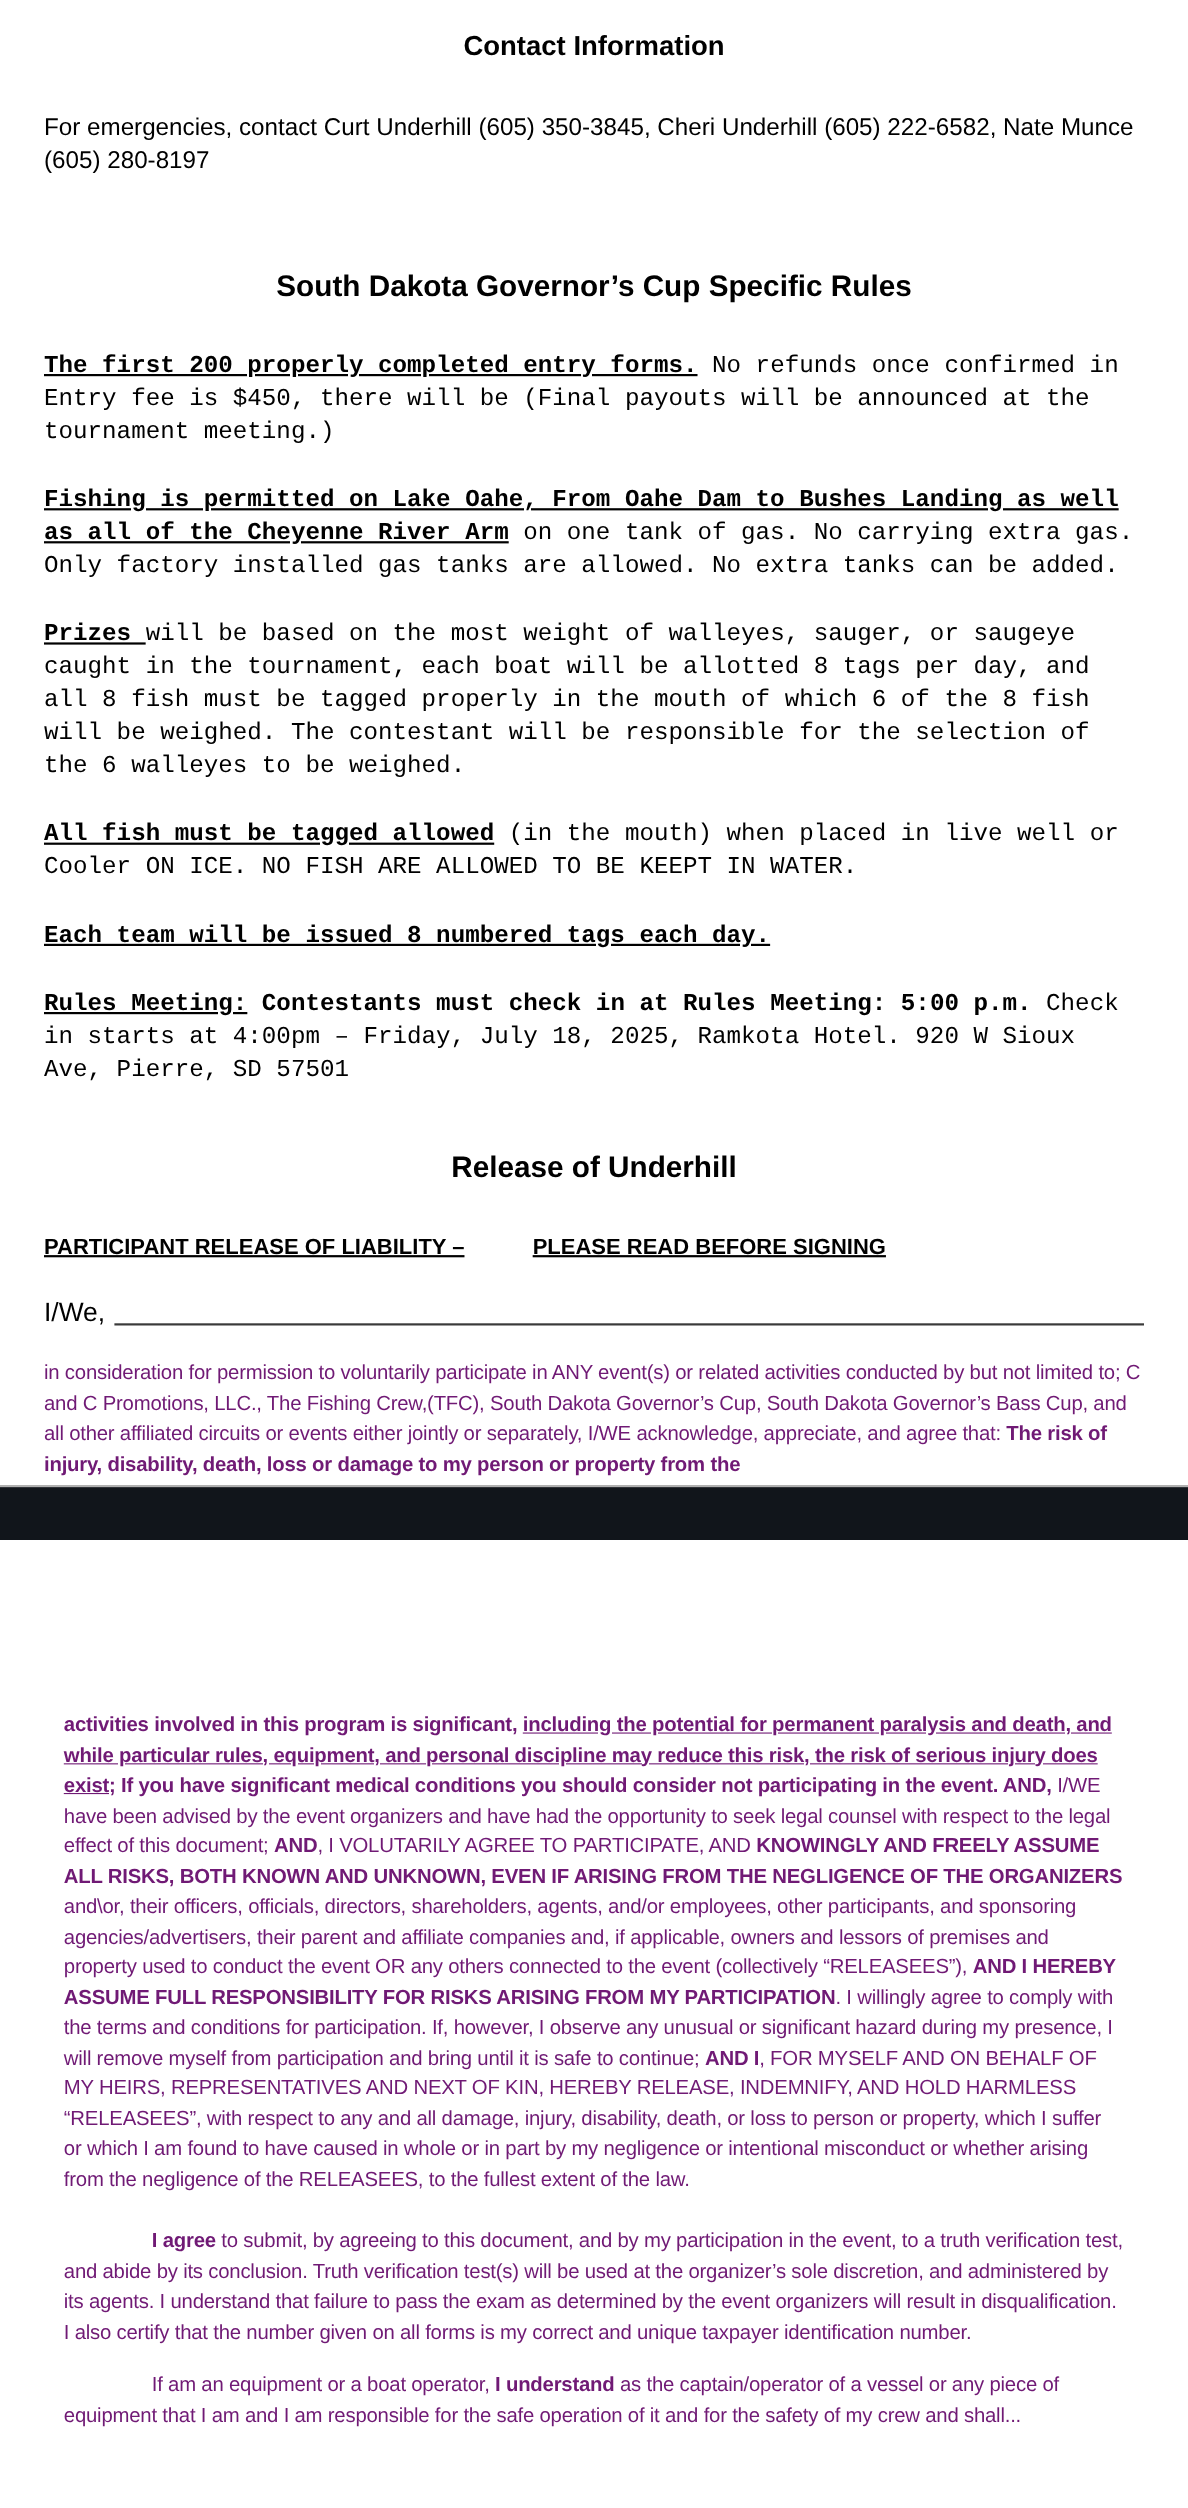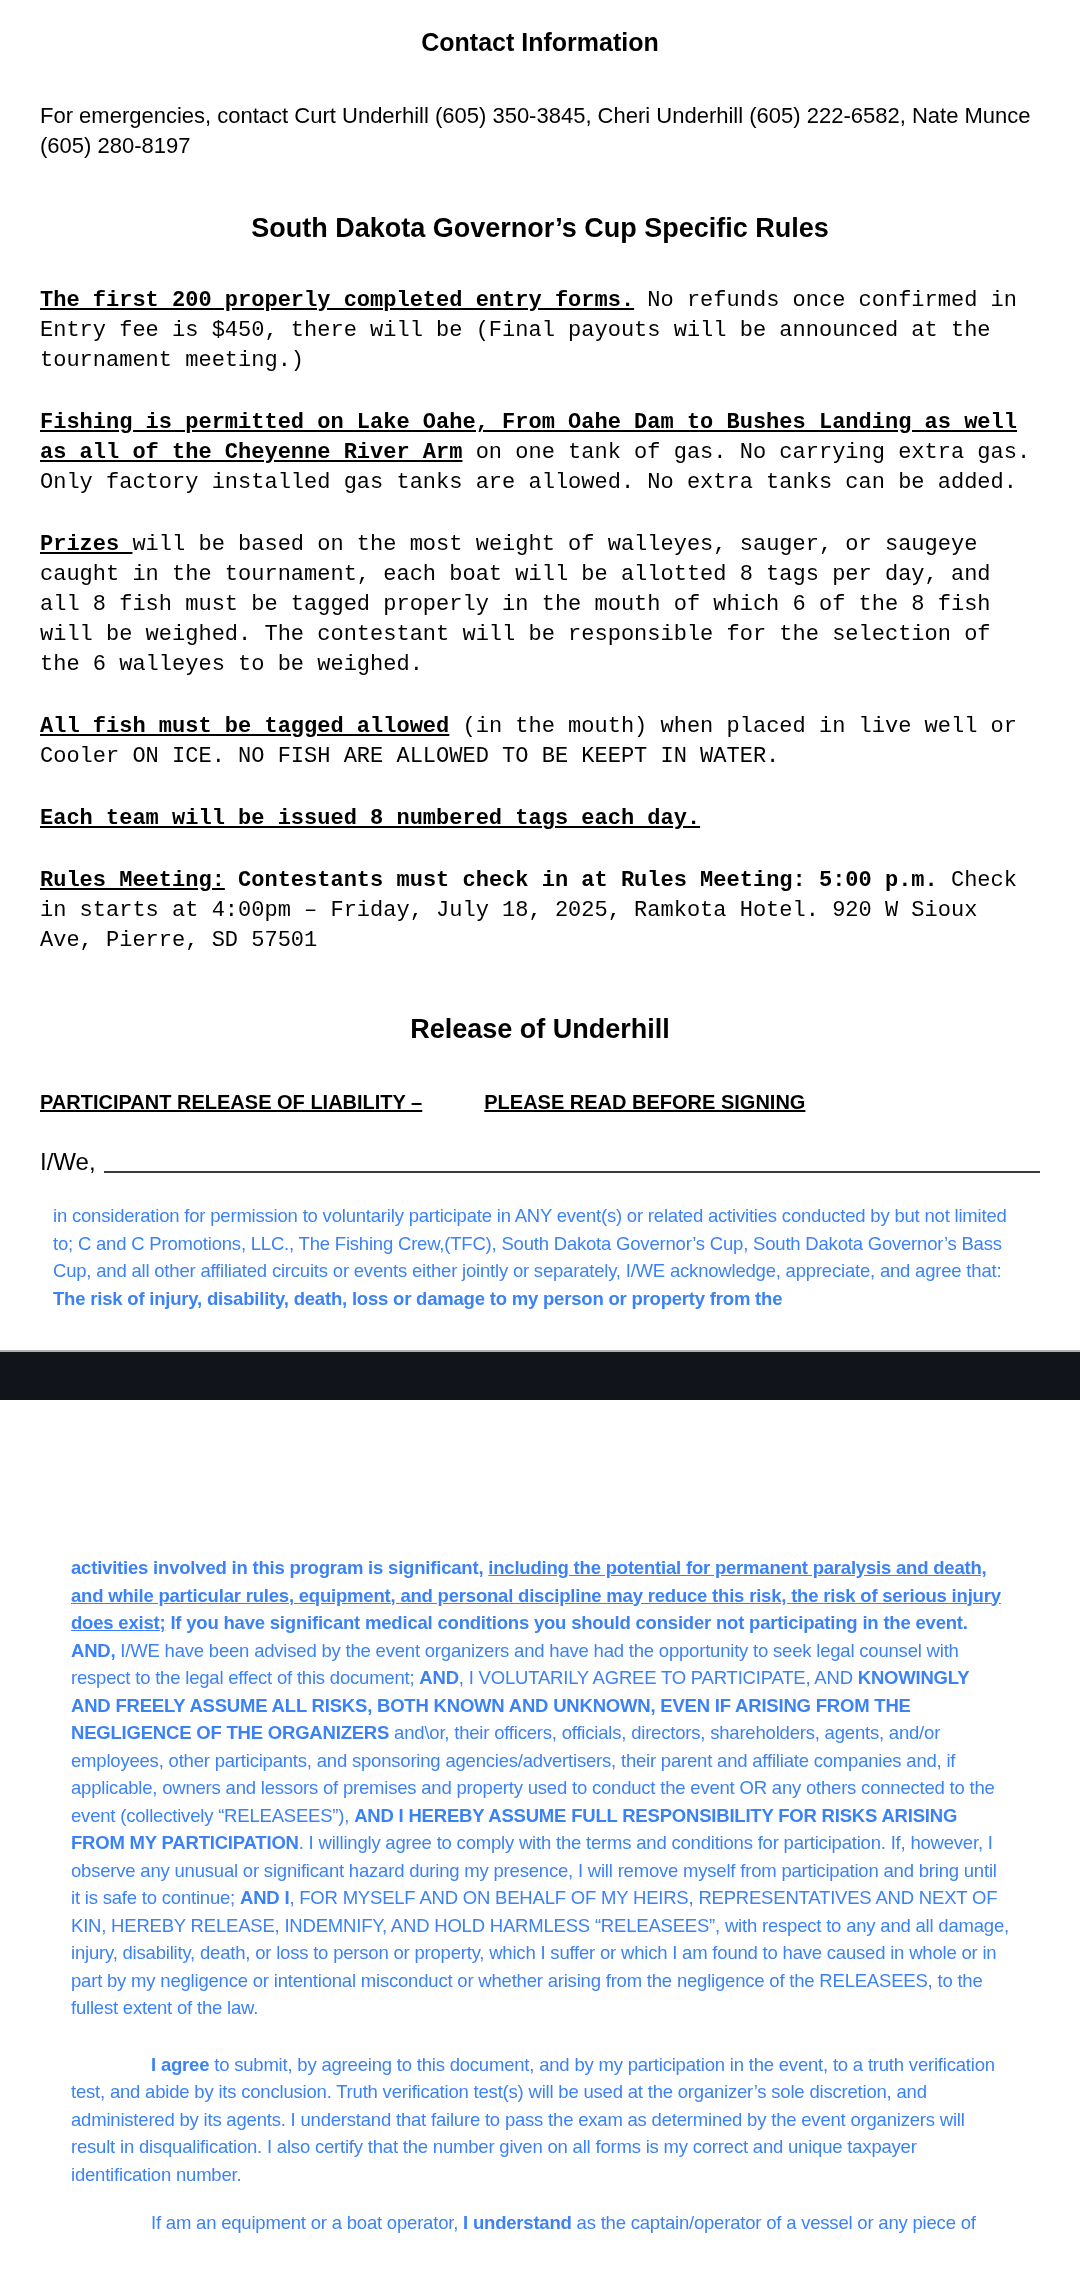--- a/index.html
+++ b/index.html
@@ -3,32 +3,32 @@
 <meta charset="utf-8">
 <style>
   html,body{margin:0;padding:0;background:#ffffff;}
   body{width:1080px;height:2280px;overflow:hidden;font-family:"Liberation Sans",sans-serif;color:#000;}
   .viewport{width:1080px;height:2280px;overflow:hidden;position:relative;background:#fff;}
 
   
   .page1{height:1350px;overflow:hidden;padding:0 40px;box-sizing:border-box;}
   .h-center{text-align:center;font-weight:bold;margin:0;}
   .h-contact{padding-top:28px;font-size:25px;}
-  .h-rules{margin-top:52px;font-size:27px;}
+  .h-rules{margin-top:84px;font-size:27px;}
   .h-release{margin-top:58px;font-size:27px;}
   .body1{font-size:22px;line-height:30px;margin:0;}
   .contact-para{margin-top:44px;}
   .rule{margin-top:32px;font-family:Liberation Mono, monospace;}
   .rule.first{margin-top:42px;}
   .labels-row{margin-top:46px;font-size:20px;font-weight:bold;}
   .labels-row .lbl{text-decoration:underline;}
   .labels-row .gap{display:inline-block;width:62px;}
   .iwe-row{margin-top:34px;display:flex;align-items:flex-end;font-size:24px;}
   .iwe-row .blank{flex:1;border-bottom:2px solid #3a3a3a;margin:0 0 3px 8px;height:20px;}
-  .body2{font-size:18.5px;line-height:27.5px;letter-spacing:-0.2px;color:#3b82f6;margin:13px;}
+  .body2{font-size:18.5px;line-height:27.5px;letter-spacing:-0.2px;color:#701a75;margin:0;}
   .consideration{margin-top:26px;}
 
   
   .separator{height:50px;background:#11151b;border-top:2px solid #b0b0b0;box-sizing:border-box;}
 
   
   .page2{height:837px;overflow:hidden;padding:154px 58px 0 58px;box-sizing:border-box;}
   .page2 .para{margin-top:0;}
   .page2 .para + .para{margin-top:29px;}
   .page2 .para.last{margin-top:21px;}

